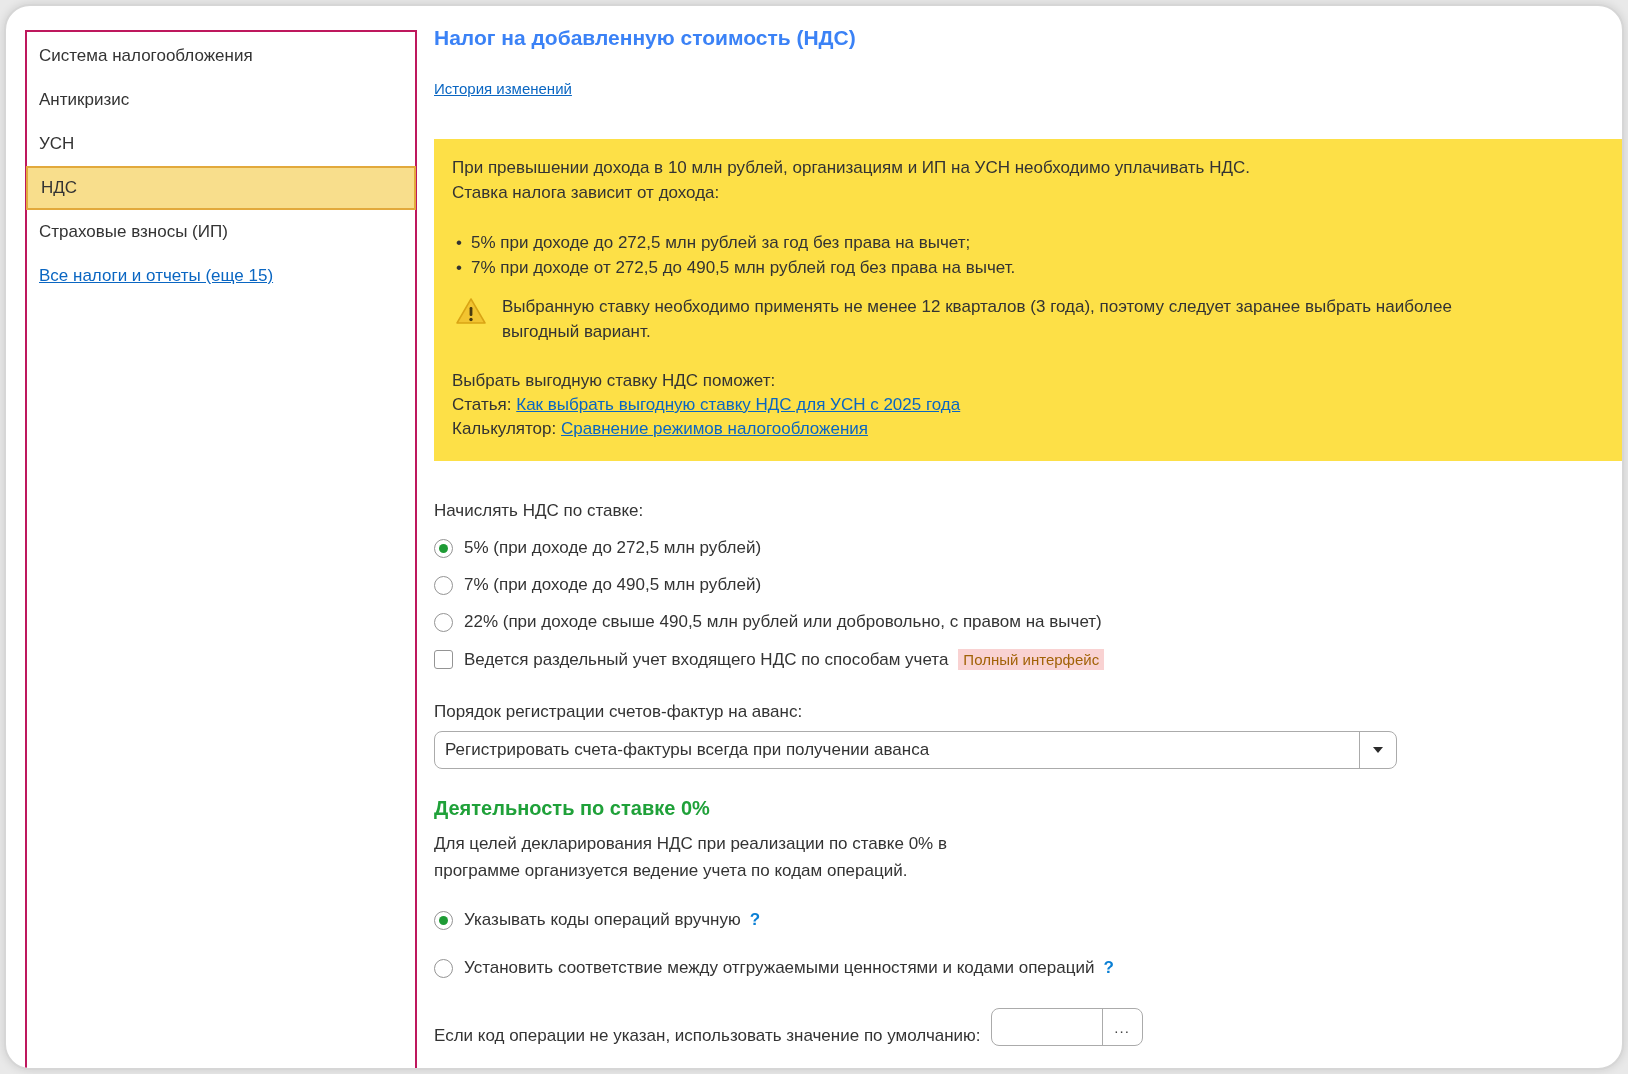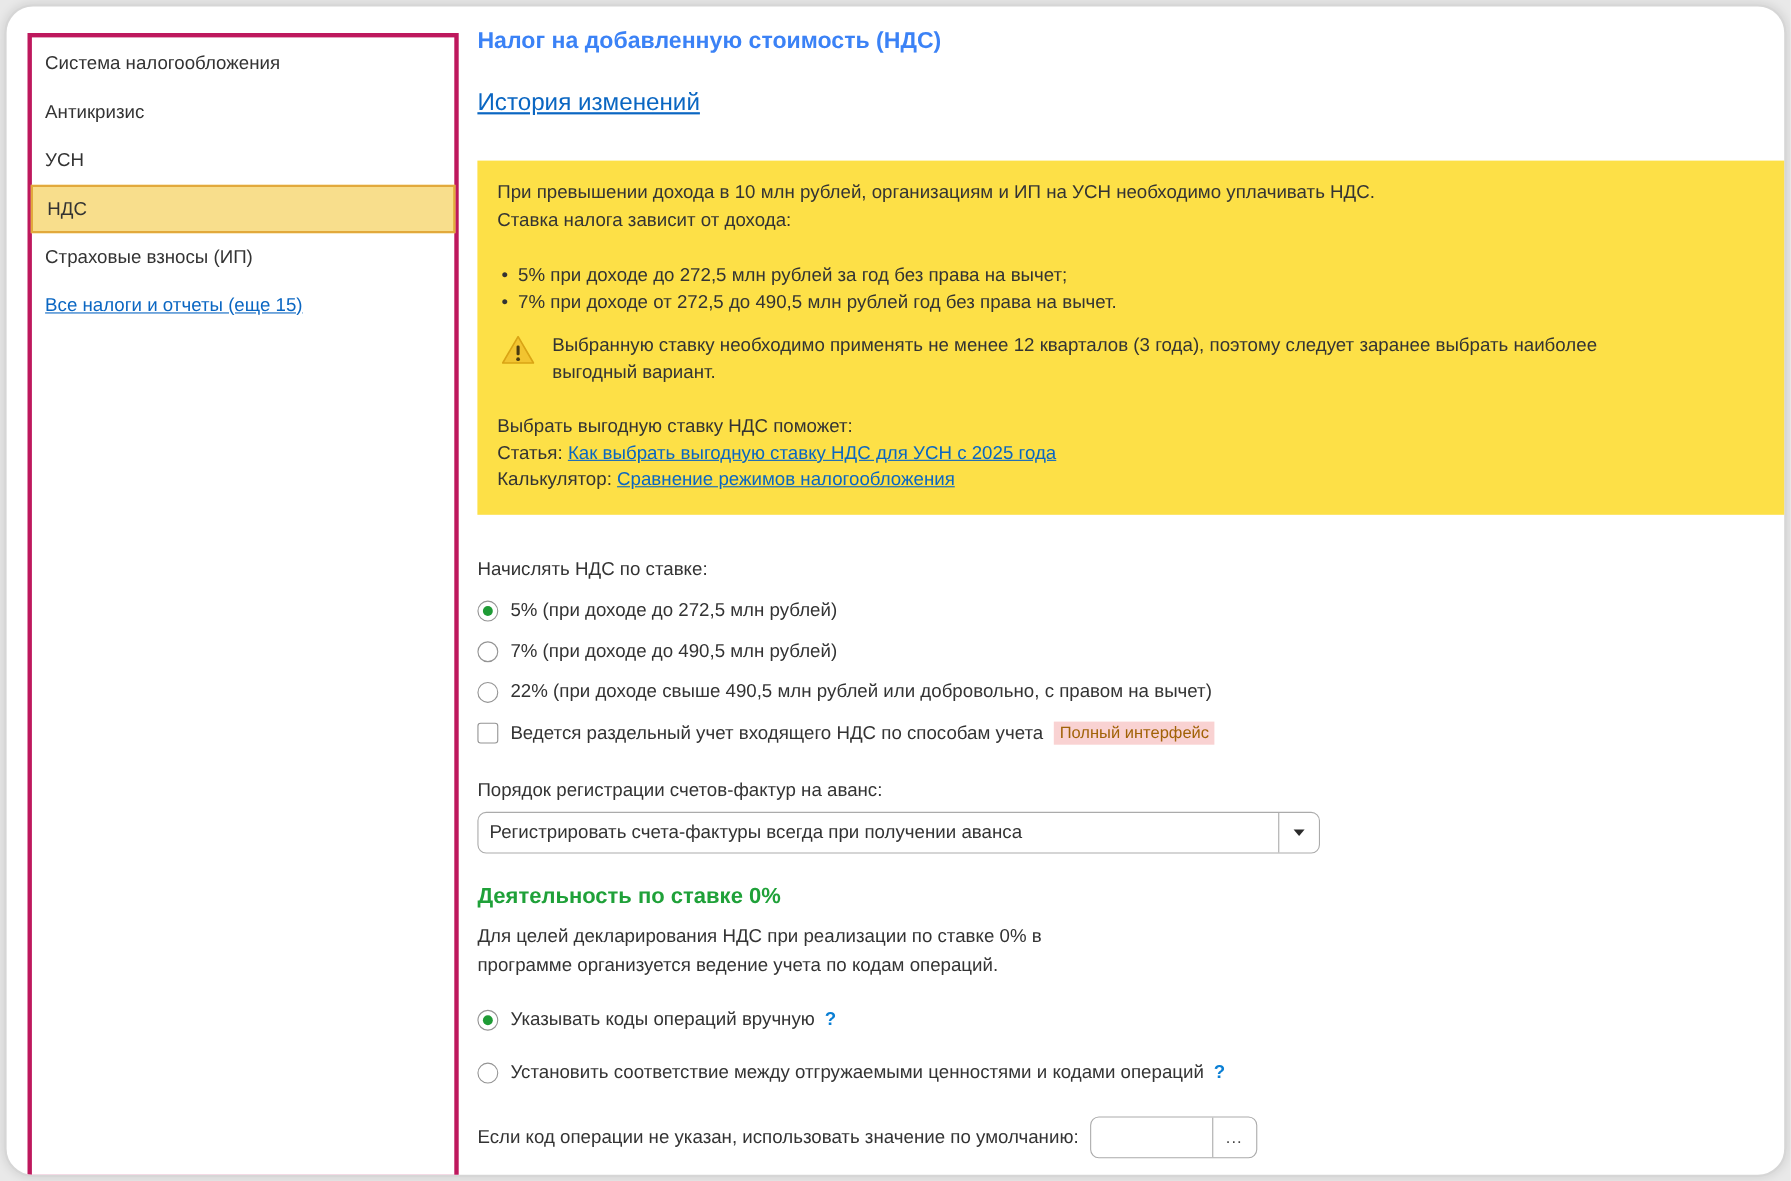--- a/index.html
+++ b/index.html
@@ -17,21 +17,21 @@
     background:#fff;
     border:2px solid #d6d6d6;
     border-radius:26px;
     box-shadow:0 0 10px rgba(0,0,0,.12);
     overflow:hidden;
   }
   
   .sidebar {
     position:absolute; left:19px; top:24px; width:392px; bottom:-4px;
     background:#fff;
-    border:4px solid #be185d;
+    border:2px solid #be185d;
     padding-top:2px;
   }
   .side-item {
     height:44px;
     display:flex; align-items:center;
     padding:0 12px;
     font-size:17px;
     white-space:nowrap;
     cursor:pointer;
   }
@@ -40,21 +40,21 @@
     border:2px solid #e2a93c;
     margin:0 -1px;
     padding:0 13px;
   }
   .side-item a, .link {
     color:#0a66c2; text-decoration:underline; cursor:pointer;
   }
   
   .main { position:absolute; left:428px; top:0; width:1132px; }
   .page-title { font-size:21px; font-weight:bold; color:#3b82f6; margin-top:20px; }
-  .history { margin-top:30px; display:inline-block; font-size:22px; }
+  .history { margin-top:30px; display:inline-block; font-size:15px; }
   
   .info-box {
     margin-top:40px;
     background:#fde047;
     padding:16px 18px 20px 18px;
     width:1352px;
     line-height:25px;
   }
   .info-box p { margin:0; }
   .info-bullets { list-style:none; margin-top:25px; }
@@ -82,39 +82,39 @@
   }
   .badge {
     margin-left:10px;
     background:#f9d2d2; color:#a16207;
     font-size:15px; padding:2px 5px;
   }
   .help-q { color:#0a7fd4; font-weight:bold; margin-left:9px; cursor:pointer; }
   .dd-label { margin-top:32px; }
   .combo {
     margin-top:9px;
-    width:766px; height:38px;
+    width:963px; height:38px;
     border:1px solid #ababab; border-radius:8px;
     display:flex; align-items:center;
     background:#fff;
     cursor:pointer;
   }
   .combo-value { flex:1; padding:0 10px; white-space:nowrap; overflow:hidden; }
   .combo-btn {
     flex:0 0 37px; height:100%; border-left:1px solid #ababab;
     display:flex; align-items:center; justify-content:center;
   }
   .caret-down {
     width:0; height:0;
     border-left:5px solid transparent; border-right:5px solid transparent;
     border-top:6px solid #2b2b2b;
   }
   .green-heading { margin-top:28px; font-size:20px; color:#1fa139; }
   .zero-desc { margin-top:10px; line-height:27px; }
-  .bottom-row { display:flex; align-items:center; margin-top:30px; }
+  .bottom-row { display:flex; align-items:flex-end; margin-top:30px; }
   .field {
     margin-left:10px;
     width:152px; height:38px;
     border:1px solid #ababab; border-radius:8px;
     display:flex; background:#fff;
   }
   .field-input {
     flex:1; border:none; outline:none; background:transparent;
     font-family:inherit; font-size:17px; padding:0 8px; min-width:0;
   }

